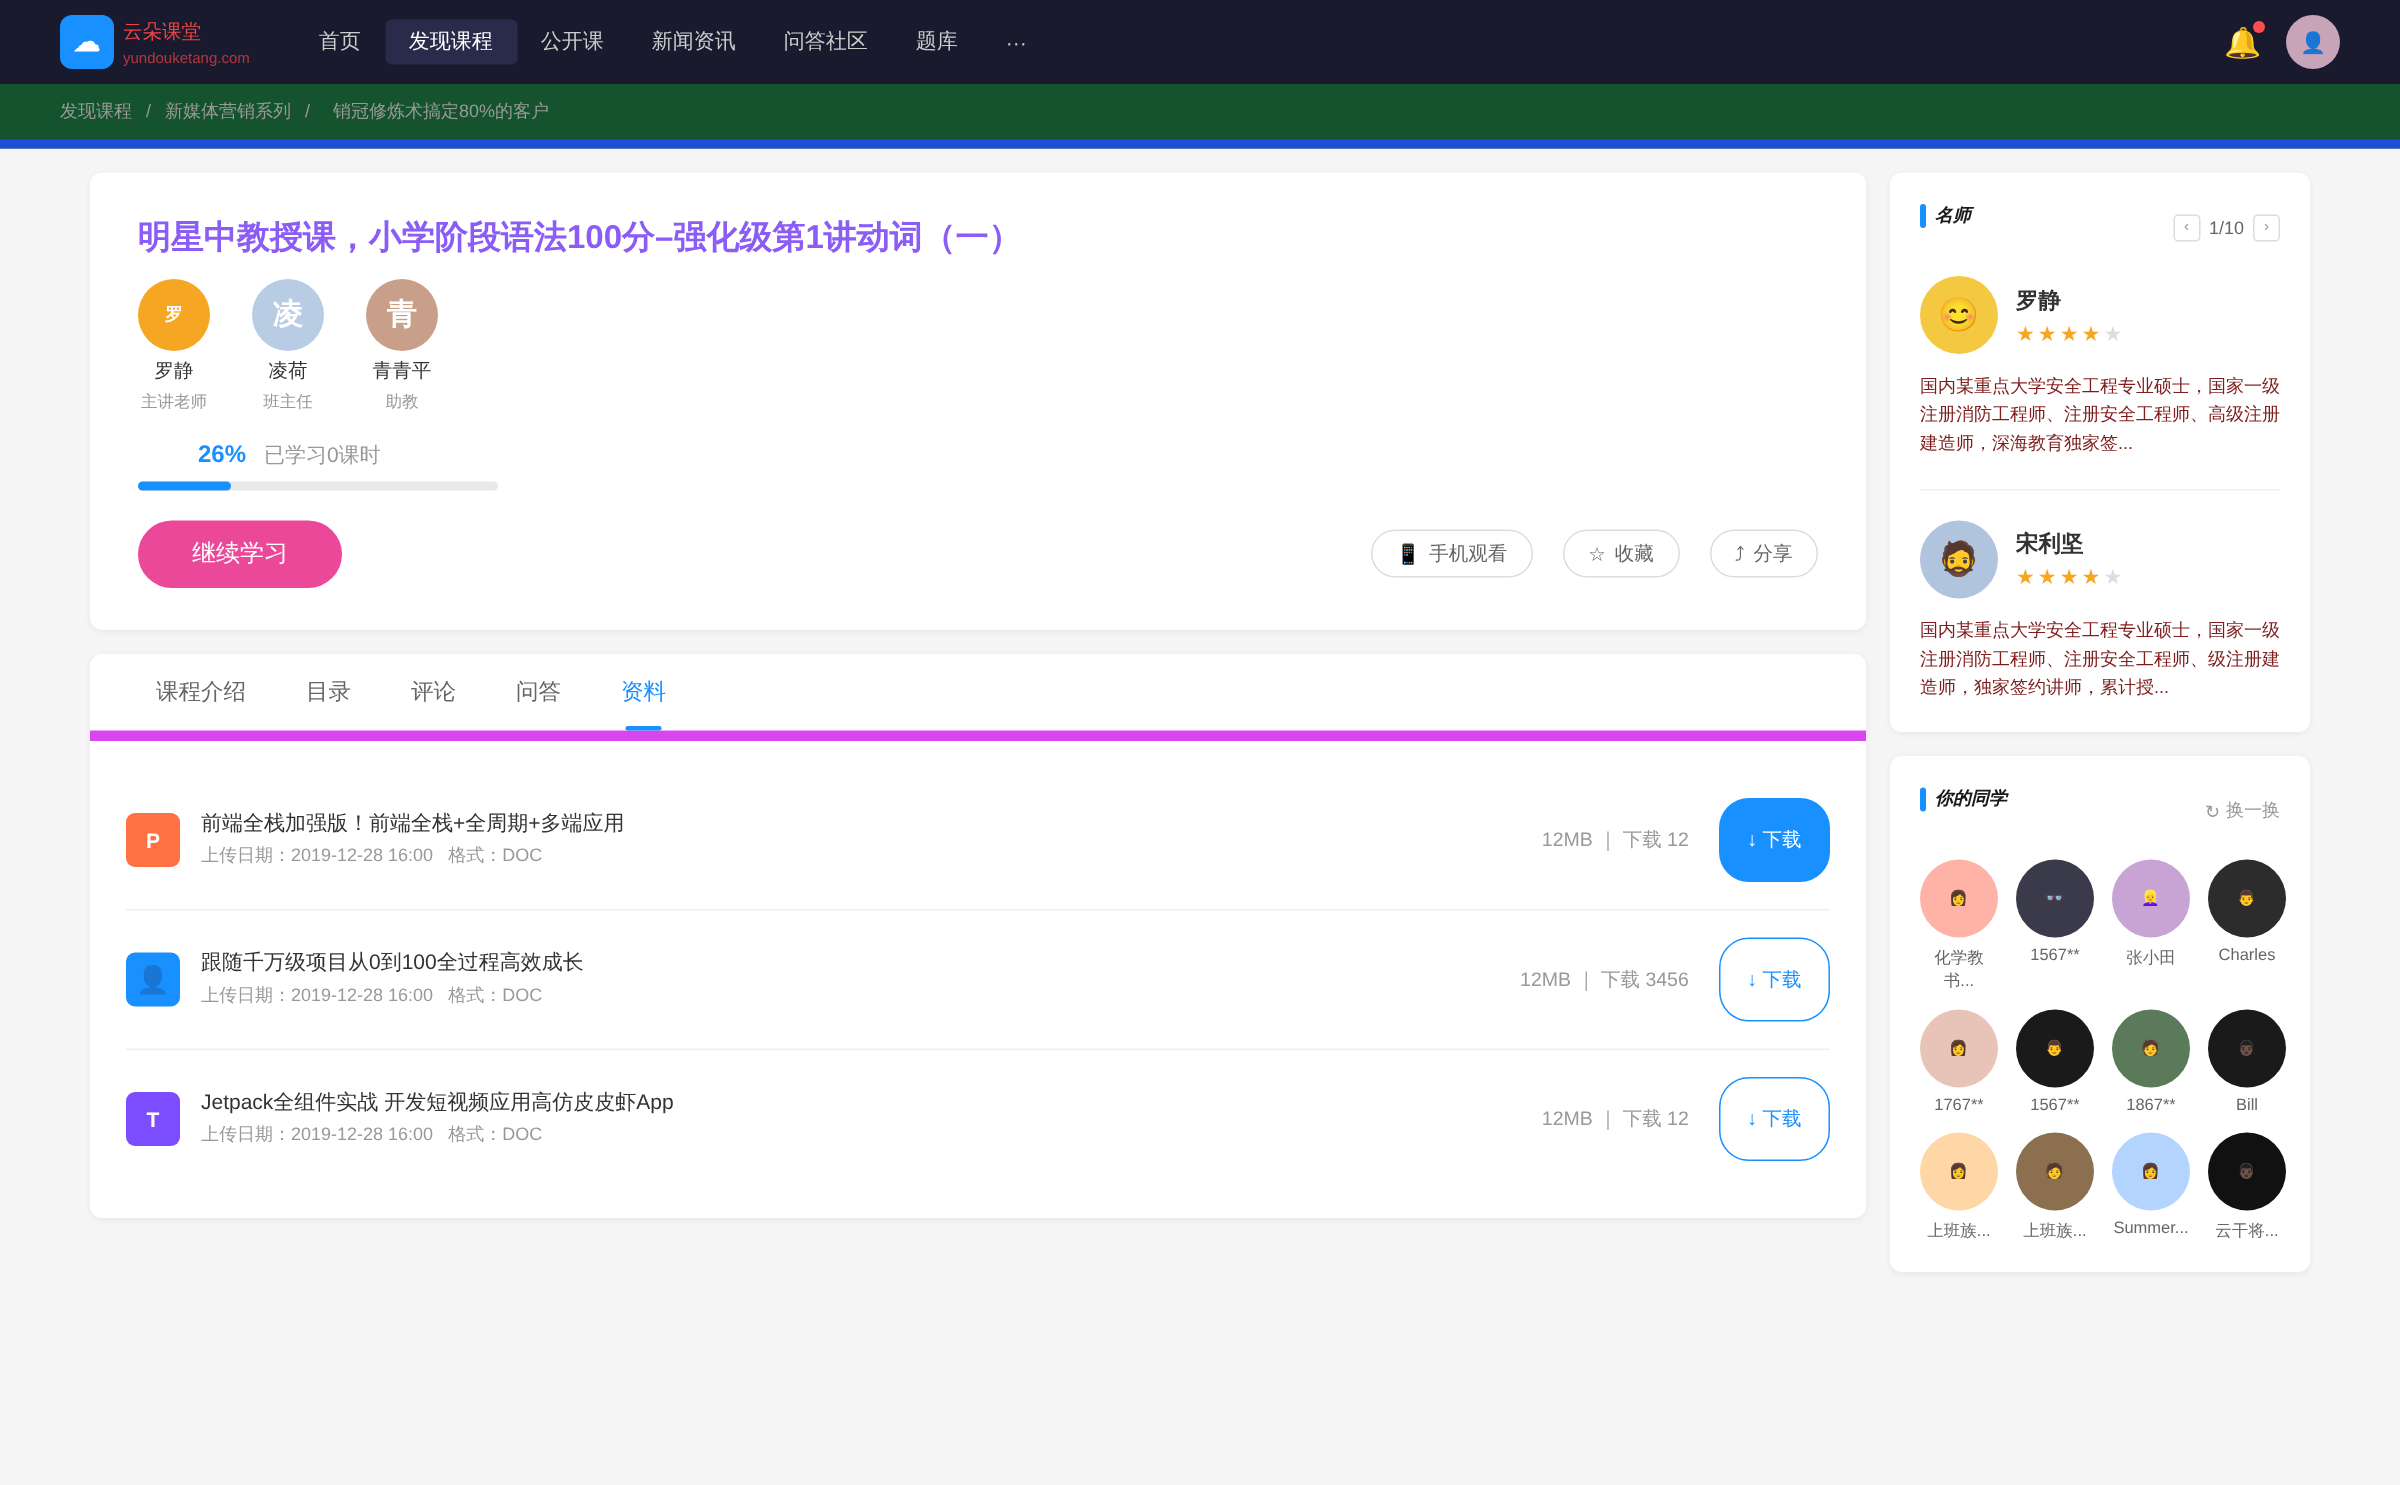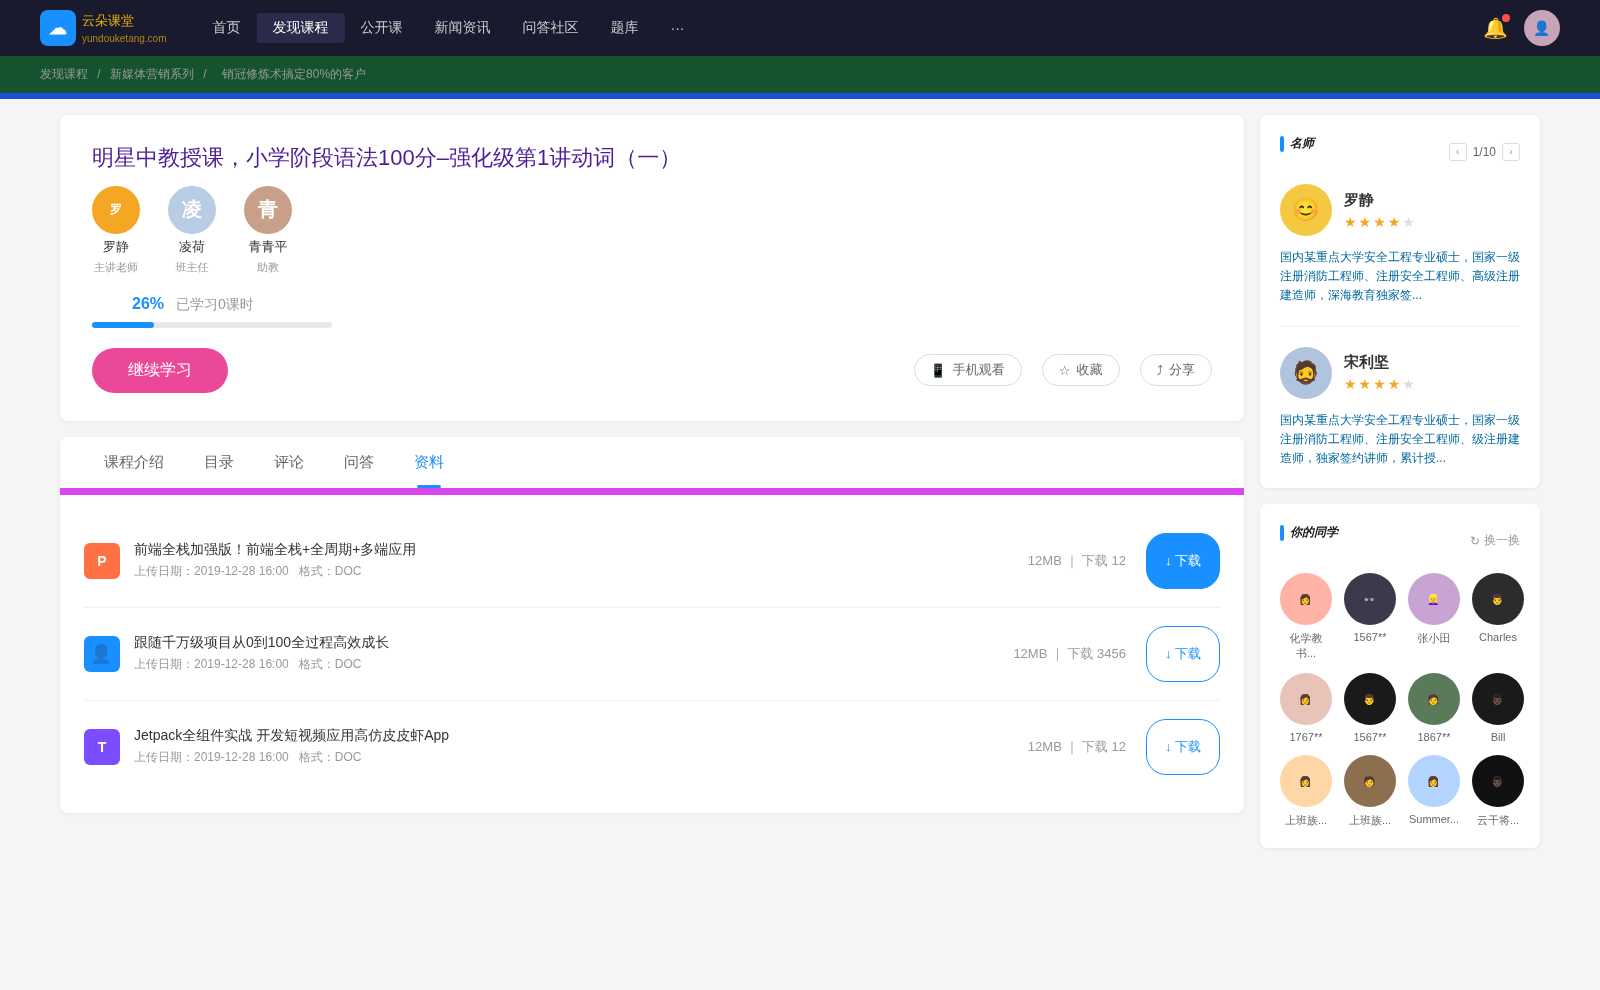--- a/index.html
+++ b/index.html
@@ -2,21 +2,21 @@
 <html><head>
   <meta charset="utf-8">
   <style>
     * { box-sizing: border-box; margin: 0; padding: 0; }
     body { font-family: -apple-system, BlinkMacSystemFont, "PingFang SC", "Microsoft YaHei", sans-serif; background: #f5f5f5; font-size: 14px; color: #333; }
 
     
     .navbar { background: #1a1a2e; height: 56px; display: flex; align-items: center; padding: 0 40px; }
     .logo-area { display: flex; align-items: center; margin-right: 30px; }
     .logo-icon { width: 36px; height: 36px; background: #1890ff; border-radius: 8px; display: flex; align-items: center; justify-content: center; color: white; font-size: 18px; font-weight: bold; margin-right: 6px; }
-    .logo-text { color: #eab308; font-size: 13px; }
+    .logo-text { color: #ef4444; font-size: 13px; }
     .nav-items { display: flex; align-items: center; flex: 1; gap: 0; }
     .nav-item { color: #ccc; padding: 6px 16px; font-size: 14px; cursor: pointer; border-radius: 4px; }
     .nav-item:hover, .nav-item.active { color: white; background: #333; }
     .nav-item.active { background: #2a2a4a; }
     .nav-right { display: flex; align-items: center; gap: 16px; margin-left: auto; }
     .bell-icon { color: #ccc; font-size: 20px; position: relative; cursor: pointer; }
     .bell-dot { width: 8px; height: 8px; background: #ff4d4f; border-radius: 50%; position: absolute; top: -2px; right: -2px; }
     .avatar { width: 36px; height: 36px; border-radius: 50%; background: #888; overflow: hidden; cursor: pointer; display: flex; align-items: center; justify-content: center; color: white; font-size: 14px; }
 
     
@@ -24,21 +24,21 @@
     .breadcrumb a { color: #999; text-decoration: none; }
     .breadcrumb span { margin: 0 6px; }
 
     
     .main-container { display: flex; gap: 16px; padding: 16px 40px; max-width: 1560px; margin: 0 auto; }
     .left-panel { flex: 1; }
     .right-panel { width: 280px; flex-shrink: 0; }
 
     
     .course-header-card { background: white; border-radius: 8px; padding: 28px 32px; margin-bottom: 16px; box-shadow: 0 1px 4px rgba(0,0,0,0.06); }
-    .course-title { font-size: 22px; font-weight: normal; color: #4c1d95; margin-bottom: 12px; line-height: 1.4; }
+    .course-title { font-size: 22px; font-weight: bold; color: #8b5cf6; margin-bottom: 12px; line-height: 1.4; }
     .course-meta { display: flex; align-items: center; gap: 10px; margin-bottom: 16px; color: #666; font-size: 13px; }
     .badge { border: 1px solid; border-radius: 4px; padding: 1px 6px; font-size: 11px; }
     .badge-live { color: #1890ff; border-color: #1890ff; }
     .badge-record { color: #52c41a; border-color: #52c41a; }
     .teachers { display: flex; align-items: center; gap: 28px; margin-bottom: 20px; }
     .teacher-item { display: flex; flex-direction: column; align-items: center; gap: 4px; }
     .teacher-name { font-size: 13px; color: #333; }
     .teacher-role { font-size: 11px; color: #999; }
     .avatar-placeholder { width: 48px; height: 48px; border-radius: 50%; display: flex; align-items: center; justify-content: center; font-size: 20px; font-weight: bold; color: white; }
     .progress-section { margin-bottom: 20px; }
@@ -82,21 +82,21 @@
     .card-pagination { display: flex; align-items: center; gap: 6px; color: #666; font-size: 12px; }
     .page-btn { width: 18px; height: 18px; border: 1px solid #ddd; border-radius: 3px; display: flex; align-items: center; justify-content: center; cursor: pointer; font-size: 10px; color: #999; }
     .teacher-card { display: flex; flex-direction: column; gap: 4px; margin-bottom: 20px; padding-bottom: 20px; border-bottom: 1px solid #f0f0f0; }
     .teacher-card:last-child { border-bottom: none; margin-bottom: 0; padding-bottom: 0; }
     .teacher-card-top { display: flex; align-items: center; gap: 12px; }
     .teacher-card-avatar { width: 52px; height: 52px; border-radius: 50%; background: #ddd; flex-shrink: 0; display: flex; align-items: center; justify-content: center; font-size: 22px; overflow: hidden; }
     .teacher-card-info { display: flex; flex-direction: column; }
     .teacher-card-name { font-size: 15px; font-weight: bold; color: #333; margin-bottom: 4px; }
     .stars { display: flex; gap: 2px; }
     .star { color: #f5a623; font-size: 14px; }
-    .teacher-card-desc { font-size: 12px; color: #0369a1; line-height: 1.6; margin-top: 8px; }
+    .teacher-card-desc { font-size: 12px; color: #7f1d1d; line-height: 1.6; margin-top: 8px; }
 
     
     .classmates-header { display: flex; align-items: center; justify-content: space-between; margin-bottom: 16px; }
     .refresh-btn { display: flex; align-items: center; gap: 4px; color: #999; font-size: 12px; cursor: pointer; }
     .classmates-grid { display: grid; grid-template-columns: repeat(4, 1fr); gap: 12px; }
     .classmate-item { display: flex; flex-direction: column; align-items: center; gap: 6px; }
     .classmate-avatar { width: 52px; height: 52px; border-radius: 50%; background: #ddd; display: flex; align-items: center; justify-content: center; font-size: 10px; color: #666; overflow: hidden; }
     .classmate-name { font-size: 11px; color: #666; text-align: center; }
 
     

